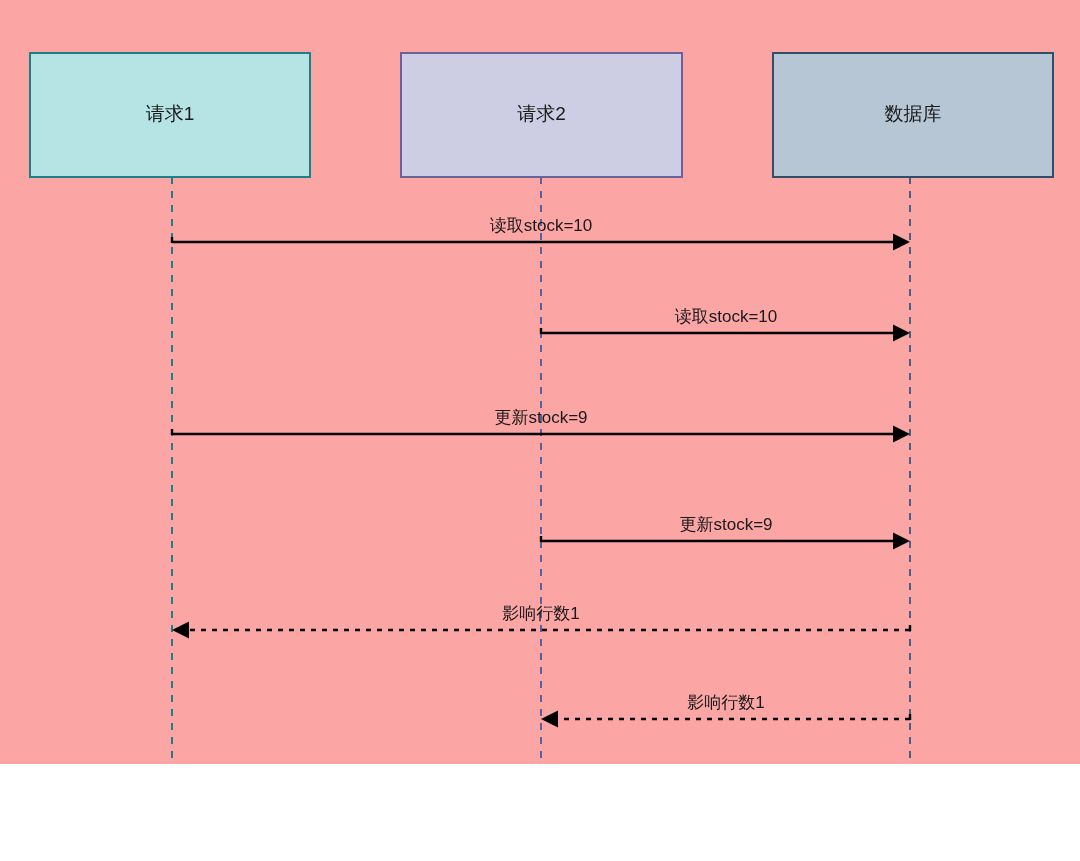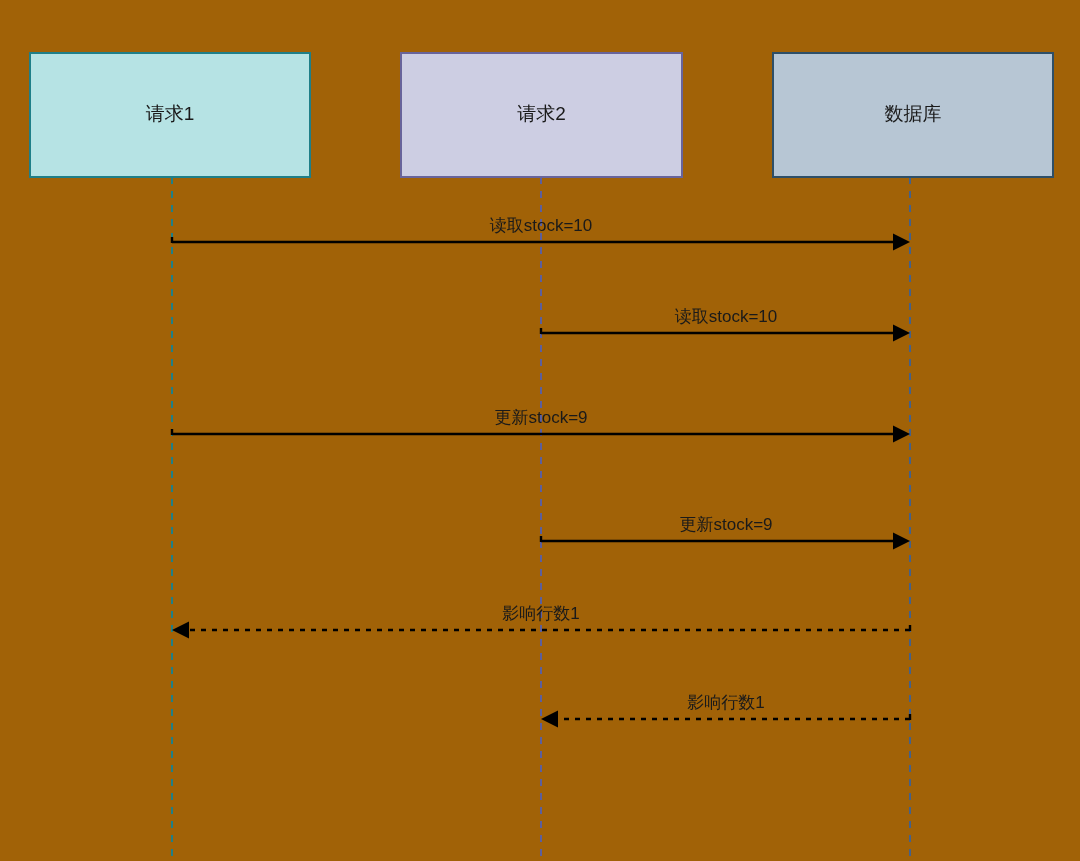--- a/index.html
+++ b/index.html
@@ -7,22 +7,22 @@
     margin: 0;
     padding: 0;
     background: #ffffff;
   }
   body {
     font-family: "Liberation Sans", "DejaVu Sans", sans-serif;
   }
   #diagram-root {
     position: relative;
     width: 1080px;
-    height: 861px;
-    background: #a16207;
+    height: 764px;
+    background: #fca5a5;
     overflow: hidden;
     text-align: right;
   }
   #diagram-svg {
     display: block;
     width: 1080px;
     height: 861px;
   }
   .participant-label {
     font-family: "Liberation Sans", "DejaVu Sans", sans-serif;

